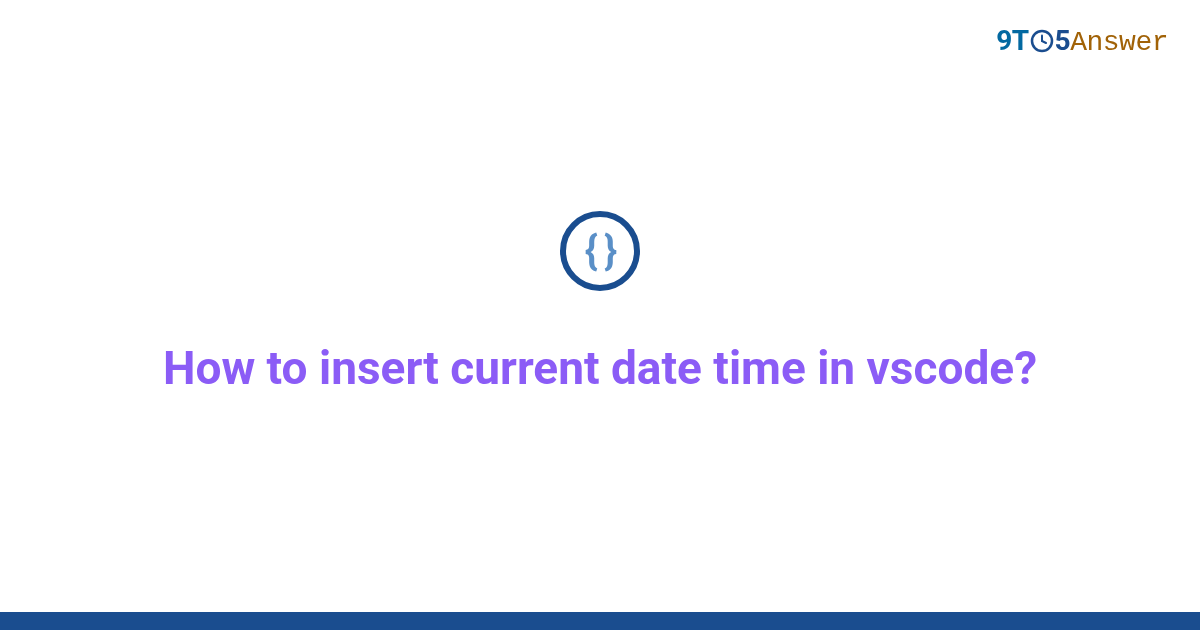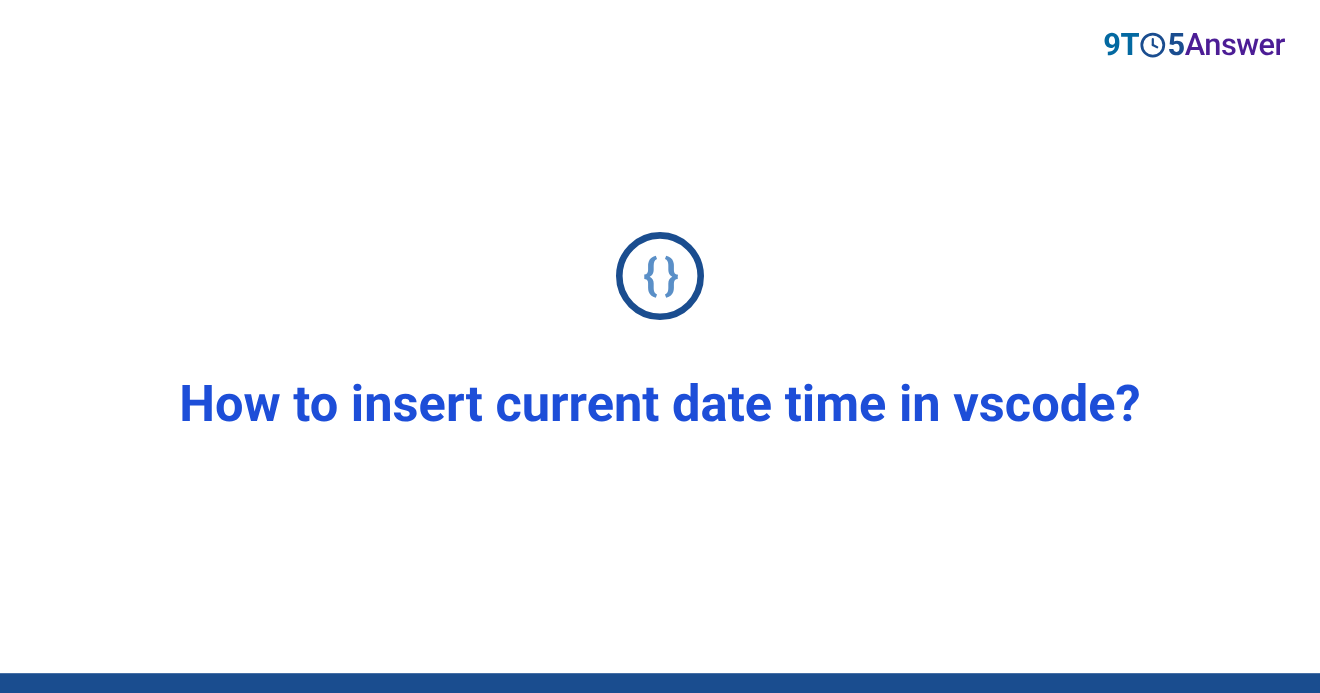--- a/index.html
+++ b/index.html
@@ -32,22 +32,23 @@
       align-items: center;
       justify-content: center;
       vertical-align: -3px;
       margin: 0 1px;
     }
     .logo-5 {
       color: #1a4d8f;
       font-weight: 700;
     }
     .logo-answer {
-      color: #4c1d95;
+      color: #a16207;
       font-weight: 500;
+      font-family: Liberation Mono, monospace;
     }
     .content {
       position: absolute;
       top: 0;
       left: 0;
       right: 0;
       bottom: 20px;
       display: flex;
       flex-direction: column;
       align-items: center;
@@ -66,21 +67,21 @@
     .braces {
       font-size: 40px;
       font-weight: 700;
       color: #5a8fc7;
       letter-spacing: -2px;
       line-height: 1;
     }
     .title {
       font-size: 46px;
       font-weight: 700;
-      color: #1d4ed8;
+      color: #8b5cf6;
       text-align: center;
       max-width: 1000px;
       line-height: 1.3;
       padding: 0 40px;
     }
     .bottom-bar {
       position: absolute;
       bottom: 0;
       left: 0;
       right: 0;

